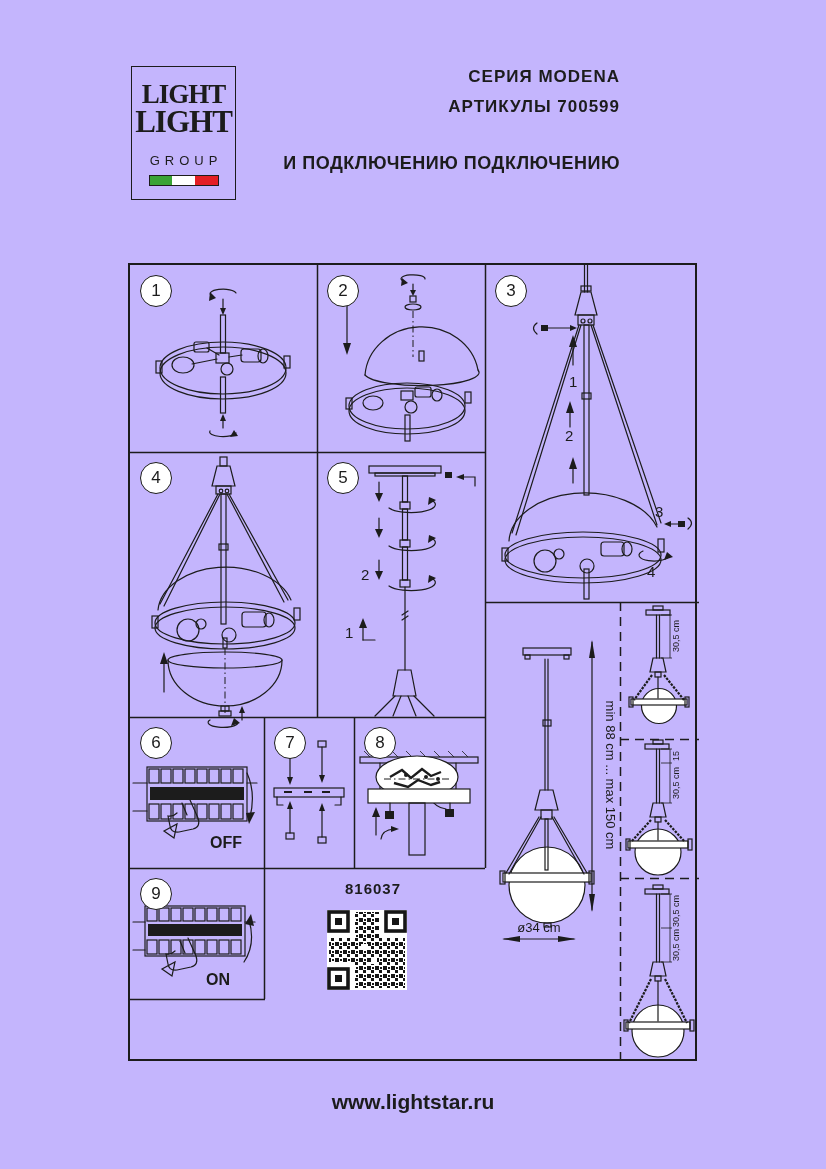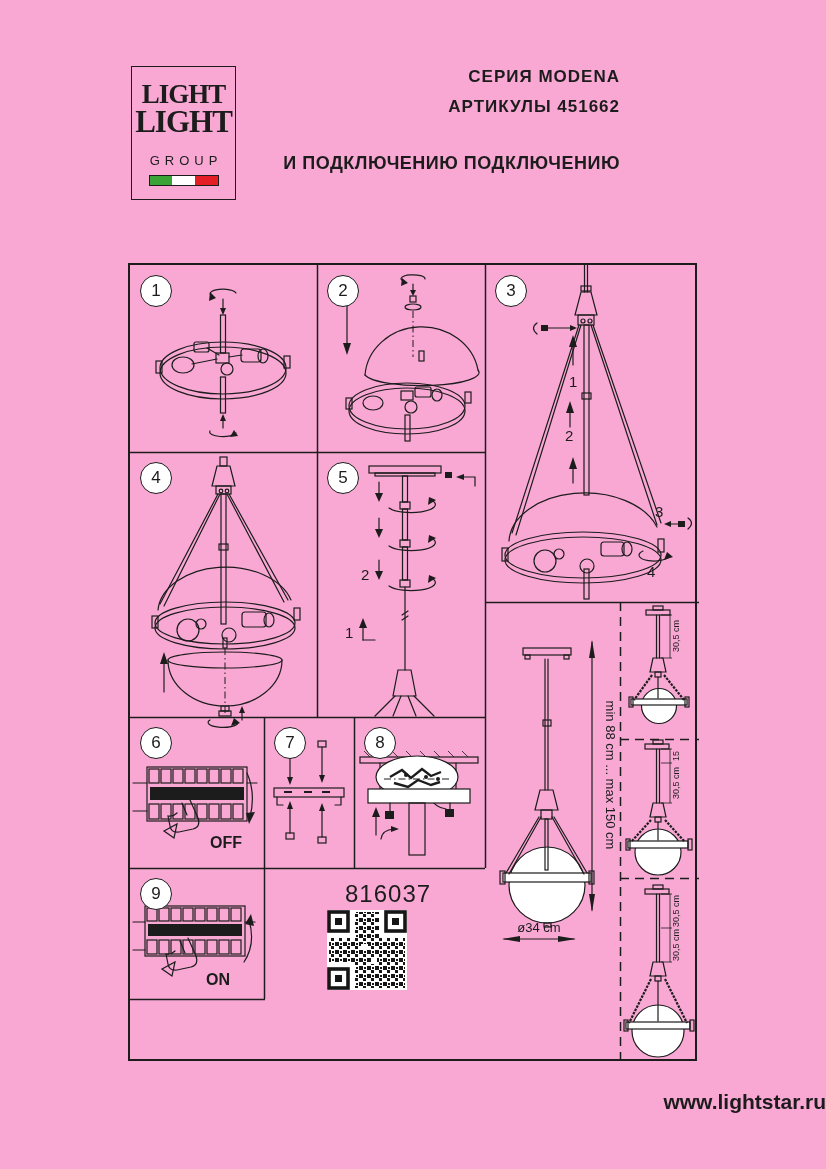--- a/index.html
+++ b/index.html
@@ -1,16 +1,16 @@
 <!DOCTYPE html>
 <html><head>
 <meta charset="utf-8">
 <style>
   html,body{margin:0;padding:0;background:#fff;}
-  .page{position:relative;width:826px;height:1169px;background:#f9a8d4;overflow:hidden;
+  .page{position:relative;width:826px;height:1169px;background:#c4b5fd;overflow:hidden;
         font-family:"Liberation Sans",sans-serif;color:#1c1c1c;}
   .abs{position:absolute;}
   
   .logo-box{left:131px;top:66px;width:103px;height:132px;border:1.5px solid #1c1c1c;
             display:flex;flex-direction:column;align-items:center;justify-content:center;}
   .logo-w1{font-family:"Liberation Serif",serif;font-weight:bold;font-size:27px;line-height:26px;letter-spacing:-1px;}
   .logo-w2{font-family:"Liberation Serif",serif;font-weight:bold;font-size:31px;line-height:30px;letter-spacing:-1px;}
   .logo-w3{font-size:13px;letter-spacing:5px;padding-left:5px;margin-top:16px;}
   .logo-flag{margin-top:7px;width:68px;height:9px;border:1px solid #1c1c1c;display:flex;}
   .logo-flag span{flex:1;height:100%;display:block;}
@@ -28,44 +28,44 @@
   .s1{stroke:#1c1c1c;fill:none;stroke-width:.8;}
   .sw{stroke:#1c1c1c;fill:#fff;stroke-width:1.2;}
   .f{fill:#1c1c1c;stroke:none;}
   .th{stroke:#1c1c1c;fill:none;stroke-width:2.4;}
   .ht{stroke:#1c1c1c;fill:none;stroke-width:2.2;stroke-dasharray:2.5,1.2;}
   .dd{stroke:#1c1c1c;fill:none;stroke-width:1;stroke-dasharray:7,3,1.5,3;}
   .lbl{font-size:15px;}
   .dim{font-size:13px;}
   .dimS{font-size:9px;}
   .swlbl{font-size:16px;font-weight:bold;}
-  .qr-article{position:absolute;left:80px;top:12px;font-size:24px;font-weight:normal;letter-spacing:1px;}
+  .qr-article{position:absolute;left:80px;top:12px;font-size:15px;font-weight:bold;letter-spacing:1px;}
   .notes{left:0;top:734px;width:490px;height:64px;padding:8px 0 0 22px;box-sizing:border-box;
          font-size:14px;line-height:24px;}
-  .footer{left:0;top:1090px;width:826px;text-align:right;font-size:21px;font-weight:bold;}
+  .footer{left:0;top:1090px;width:826px;text-align:center;font-size:21px;font-weight:bold;}
 </style>
 </head>
 <body>
 
 <div class="page">
 
   <div class="abs logo-box">
     <span class="logo-w1">LIGHT</span>
     <span class="logo-w2">LIGHT</span>
     <span class="logo-w3">GROUP</span>
     <span class="logo-flag">
       <span style="background:#3aa335"></span>
       <span style="background:#ffffff"></span>
       <span style="background:#e31e24"></span>
     </span>
   </div>
 
   <div class="abs title-block">
     <div class="title-line">СЕРИЯ MODENA</div>
-    <div class="title-line">АРТИКУЛЫ 451662</div>
+    <div class="title-line">АРТИКУЛЫ 700599</div>
     <div class="instr-gap"></div>
     <div class="instr-line">И ПОДКЛЮЧЕНИЮ ПОДКЛЮЧЕНИЮ</div>
   </div>
 
   <div class="abs grid">
 
     <svg class="abs" style="left:0;top:0" width="569" height="798">
       <g stroke="#1c1c1c" stroke-width="1.5">
         <line x1="187.5" y1="0" x2="187.5" y2="452"></line>
         <line x1="355.5" y1="0" x2="355.5" y2="603"></line>

